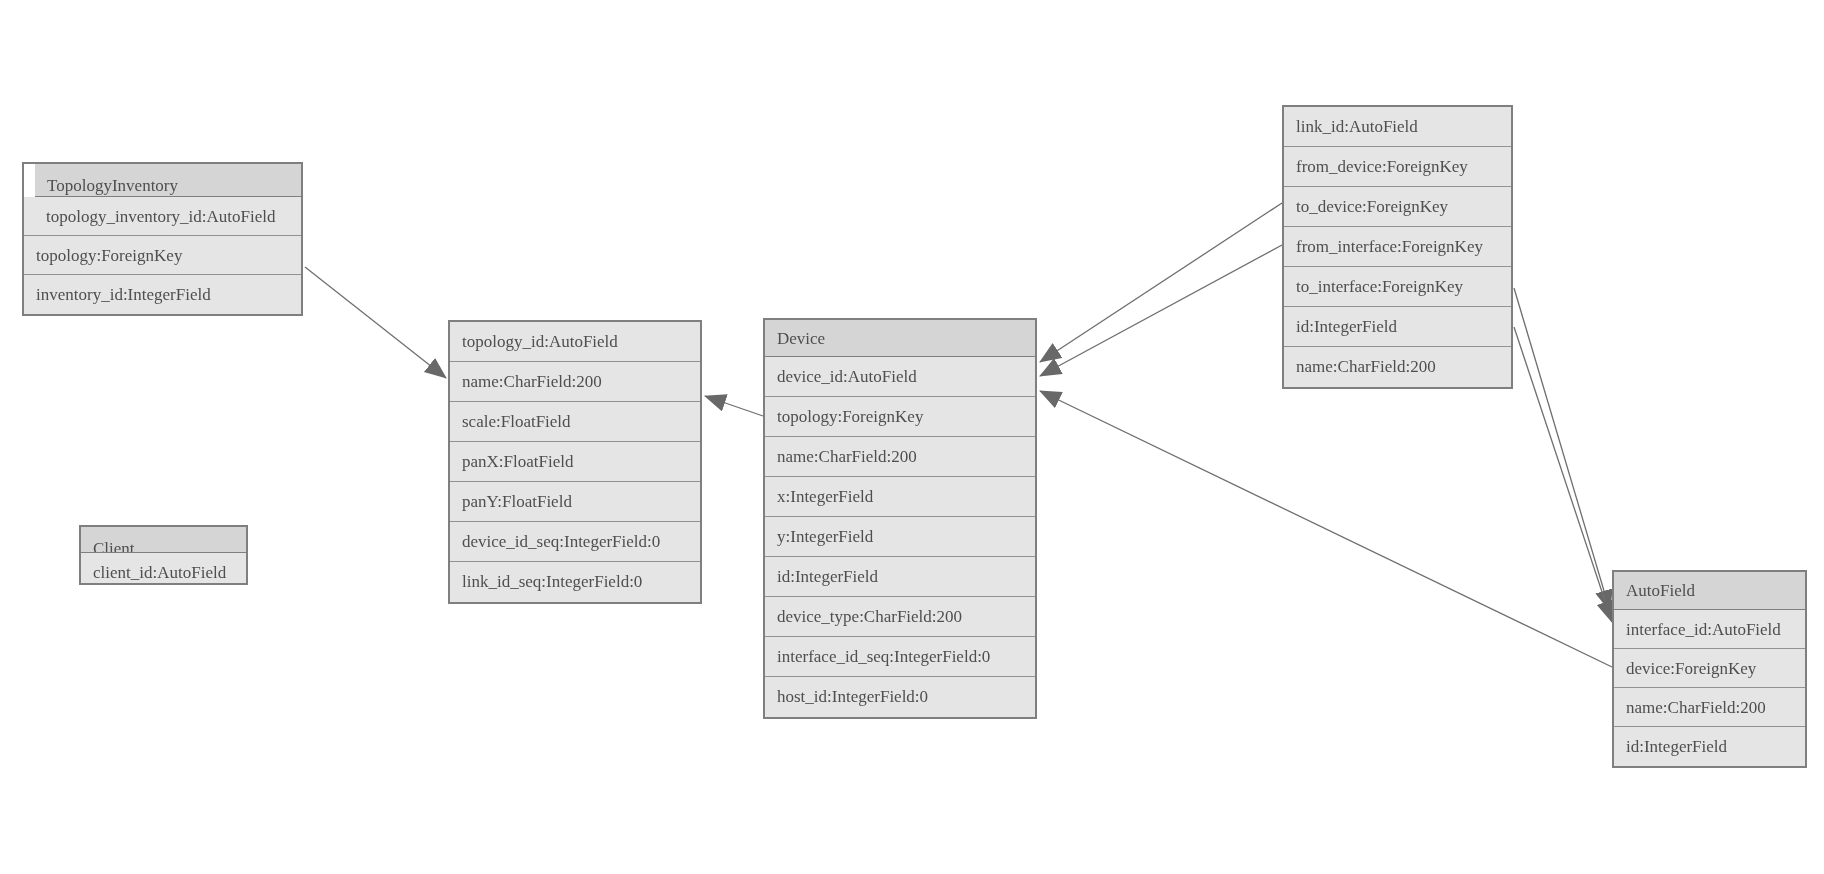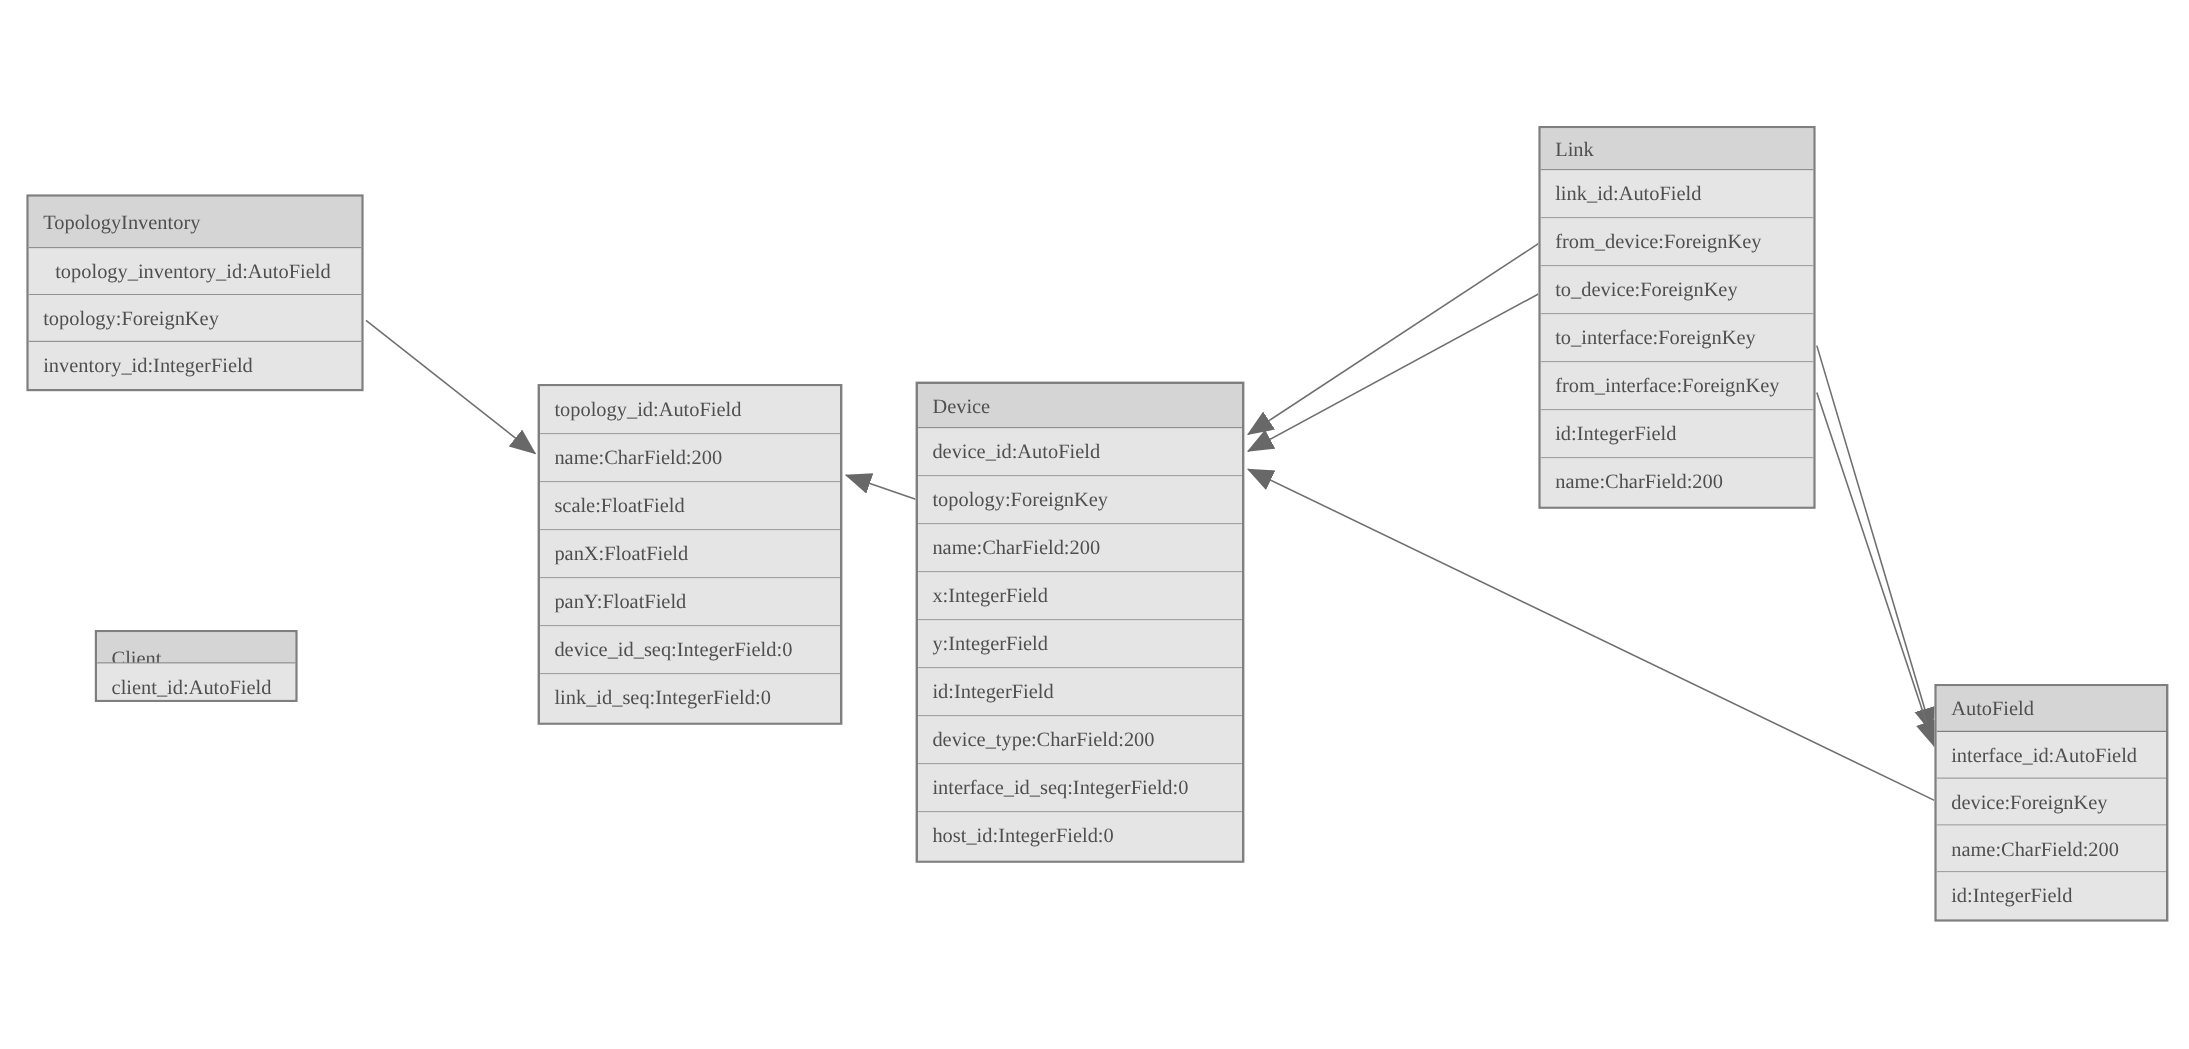--- a/index.html
+++ b/index.html
@@ -62,21 +62,21 @@
       <line x1="305" y1="267" x2="446" y2="378" stroke="#6f6f6f" stroke-width="1.3" marker-end="url(#arrowhead)"></line>
       <line x1="763" y1="416" x2="705" y2="396" stroke="#6f6f6f" stroke-width="1.3" marker-end="url(#arrowhead)"></line>
       <line x1="1282" y1="203" x2="1040" y2="362" stroke="#6f6f6f" stroke-width="1.3" marker-end="url(#arrowhead)"></line>
       <line x1="1282" y1="245" x2="1040" y2="376" stroke="#6f6f6f" stroke-width="1.3" marker-end="url(#arrowhead)"></line>
       <line x1="1612" y1="667" x2="1040" y2="391" stroke="#6f6f6f" stroke-width="1.3" marker-end="url(#arrowhead)"></line>
       <line x1="1514" y1="288" x2="1610" y2="611" stroke="#6f6f6f" stroke-width="1.3" marker-end="url(#arrowhead)"></line>
       <line x1="1514" y1="327" x2="1612" y2="622" stroke="#6f6f6f" stroke-width="1.3" marker-end="url(#arrowhead)"></line>
     </svg>
   <div id="entity-layer">
       <div class="entity" style="left: 22px; top: 162px; width: 281px;">
-        <div class="entity-header" style="height: 43px; line-height: 43px;">TopologyInventory</div>
+        <div class="entity-header" style="height: 33px; line-height: 43px; margin-left: 11px;">TopologyInventory</div>
         <div class="entity-row" style="height: 39px; line-height: 39px; padding-left: 22px;">topology_inventory_id:AutoField</div>
         <div class="entity-row" style="height: 39px; line-height: 39px;">topology:ForeignKey</div>
         <div class="entity-row" style="height: 39px; line-height: 39px;">inventory_id:IntegerField</div>
       </div>
       <div class="entity" style="left: 448px; top: 320px; width: 254px;">
         <div class="entity-row" style="height: 40px; line-height: 40px;">topology_id:AutoField</div>
         <div class="entity-row" style="height: 40px; line-height: 40px;">name:CharField:200</div>
         <div class="entity-row" style="height: 40px; line-height: 40px;">scale:FloatField</div>
         <div class="entity-row" style="height: 40px; line-height: 40px;">panX:FloatField</div>
         <div class="entity-row" style="height: 40px; line-height: 40px;">panY:FloatField</div>
@@ -93,26 +93,25 @@
         <div class="entity-row" style="height: 40px; line-height: 40px;">topology:ForeignKey</div>
         <div class="entity-row" style="height: 40px; line-height: 40px;">name:CharField:200</div>
         <div class="entity-row" style="height: 40px; line-height: 40px;">x:IntegerField</div>
         <div class="entity-row" style="height: 40px; line-height: 40px;">y:IntegerField</div>
         <div class="entity-row" style="height: 40px; line-height: 40px;">id:IntegerField</div>
         <div class="entity-row" style="height: 40px; line-height: 40px;">device_type:CharField:200</div>
         <div class="entity-row" style="height: 40px; line-height: 40px;">interface_id_seq:IntegerField:0</div>
         <div class="entity-row" style="height: 40px; line-height: 40px;">host_id:IntegerField:0</div>
       </div>
       <div class="entity" style="left: 1282px; top: 105px; width: 231px;">
-        <div class="entity-header" style="height: 35px; line-height: 35px;">Link</div>
         <div class="entity-row" style="height: 40px; line-height: 40px;">link_id:AutoField</div>
         <div class="entity-row" style="height: 40px; line-height: 40px;">from_device:ForeignKey</div>
         <div class="entity-row" style="height: 40px; line-height: 40px;">to_device:ForeignKey</div>
+        <div class="entity-row" style="height: 40px; line-height: 40px;">from_interface:ForeignKey</div>
         <div class="entity-row" style="height: 40px; line-height: 40px;">to_interface:ForeignKey</div>
-        <div class="entity-row" style="height: 40px; line-height: 40px;">from_interface:ForeignKey</div>
         <div class="entity-row" style="height: 40px; line-height: 40px;">id:IntegerField</div>
         <div class="entity-row" style="height: 40px; line-height: 40px;">name:CharField:200</div>
       </div>
       <div class="entity" style="left: 1612px; top: 570px; width: 195px;">
         <div class="entity-header" style="height: 38px; line-height: 38px;">AutoField</div>
         <div class="entity-row" style="height: 39px; line-height: 39px;">interface_id:AutoField</div>
         <div class="entity-row" style="height: 39px; line-height: 39px;">device:ForeignKey</div>
         <div class="entity-row" style="height: 39px; line-height: 39px;">name:CharField:200</div>
         <div class="entity-row" style="height: 39px; line-height: 39px;">id:IntegerField</div>
       </div>

